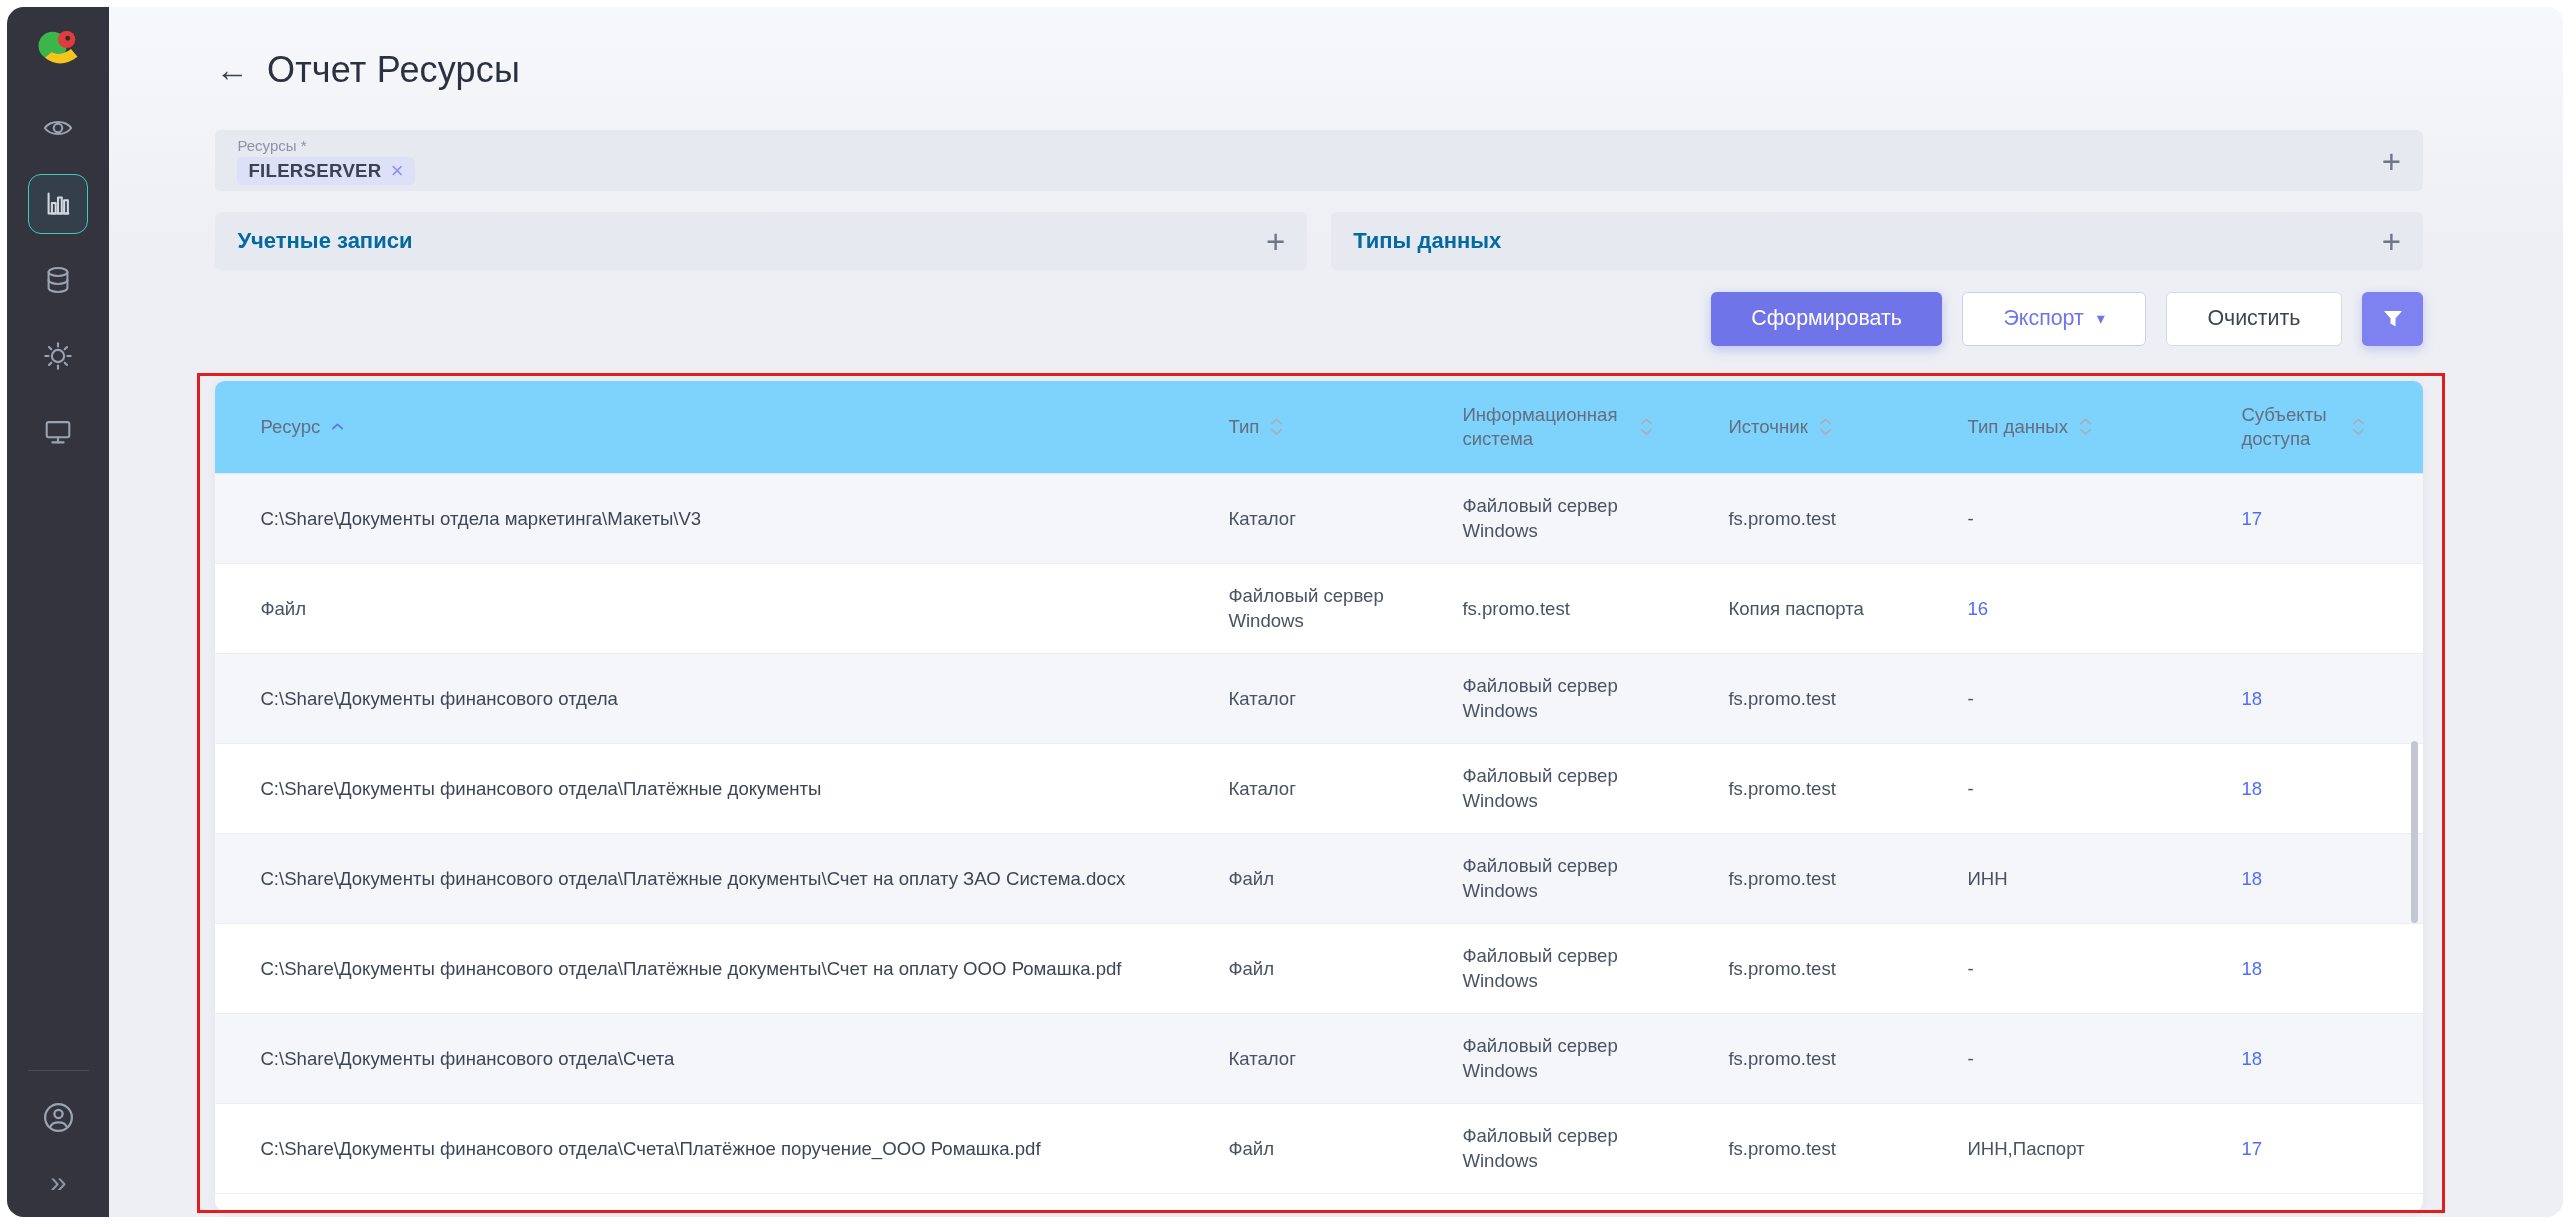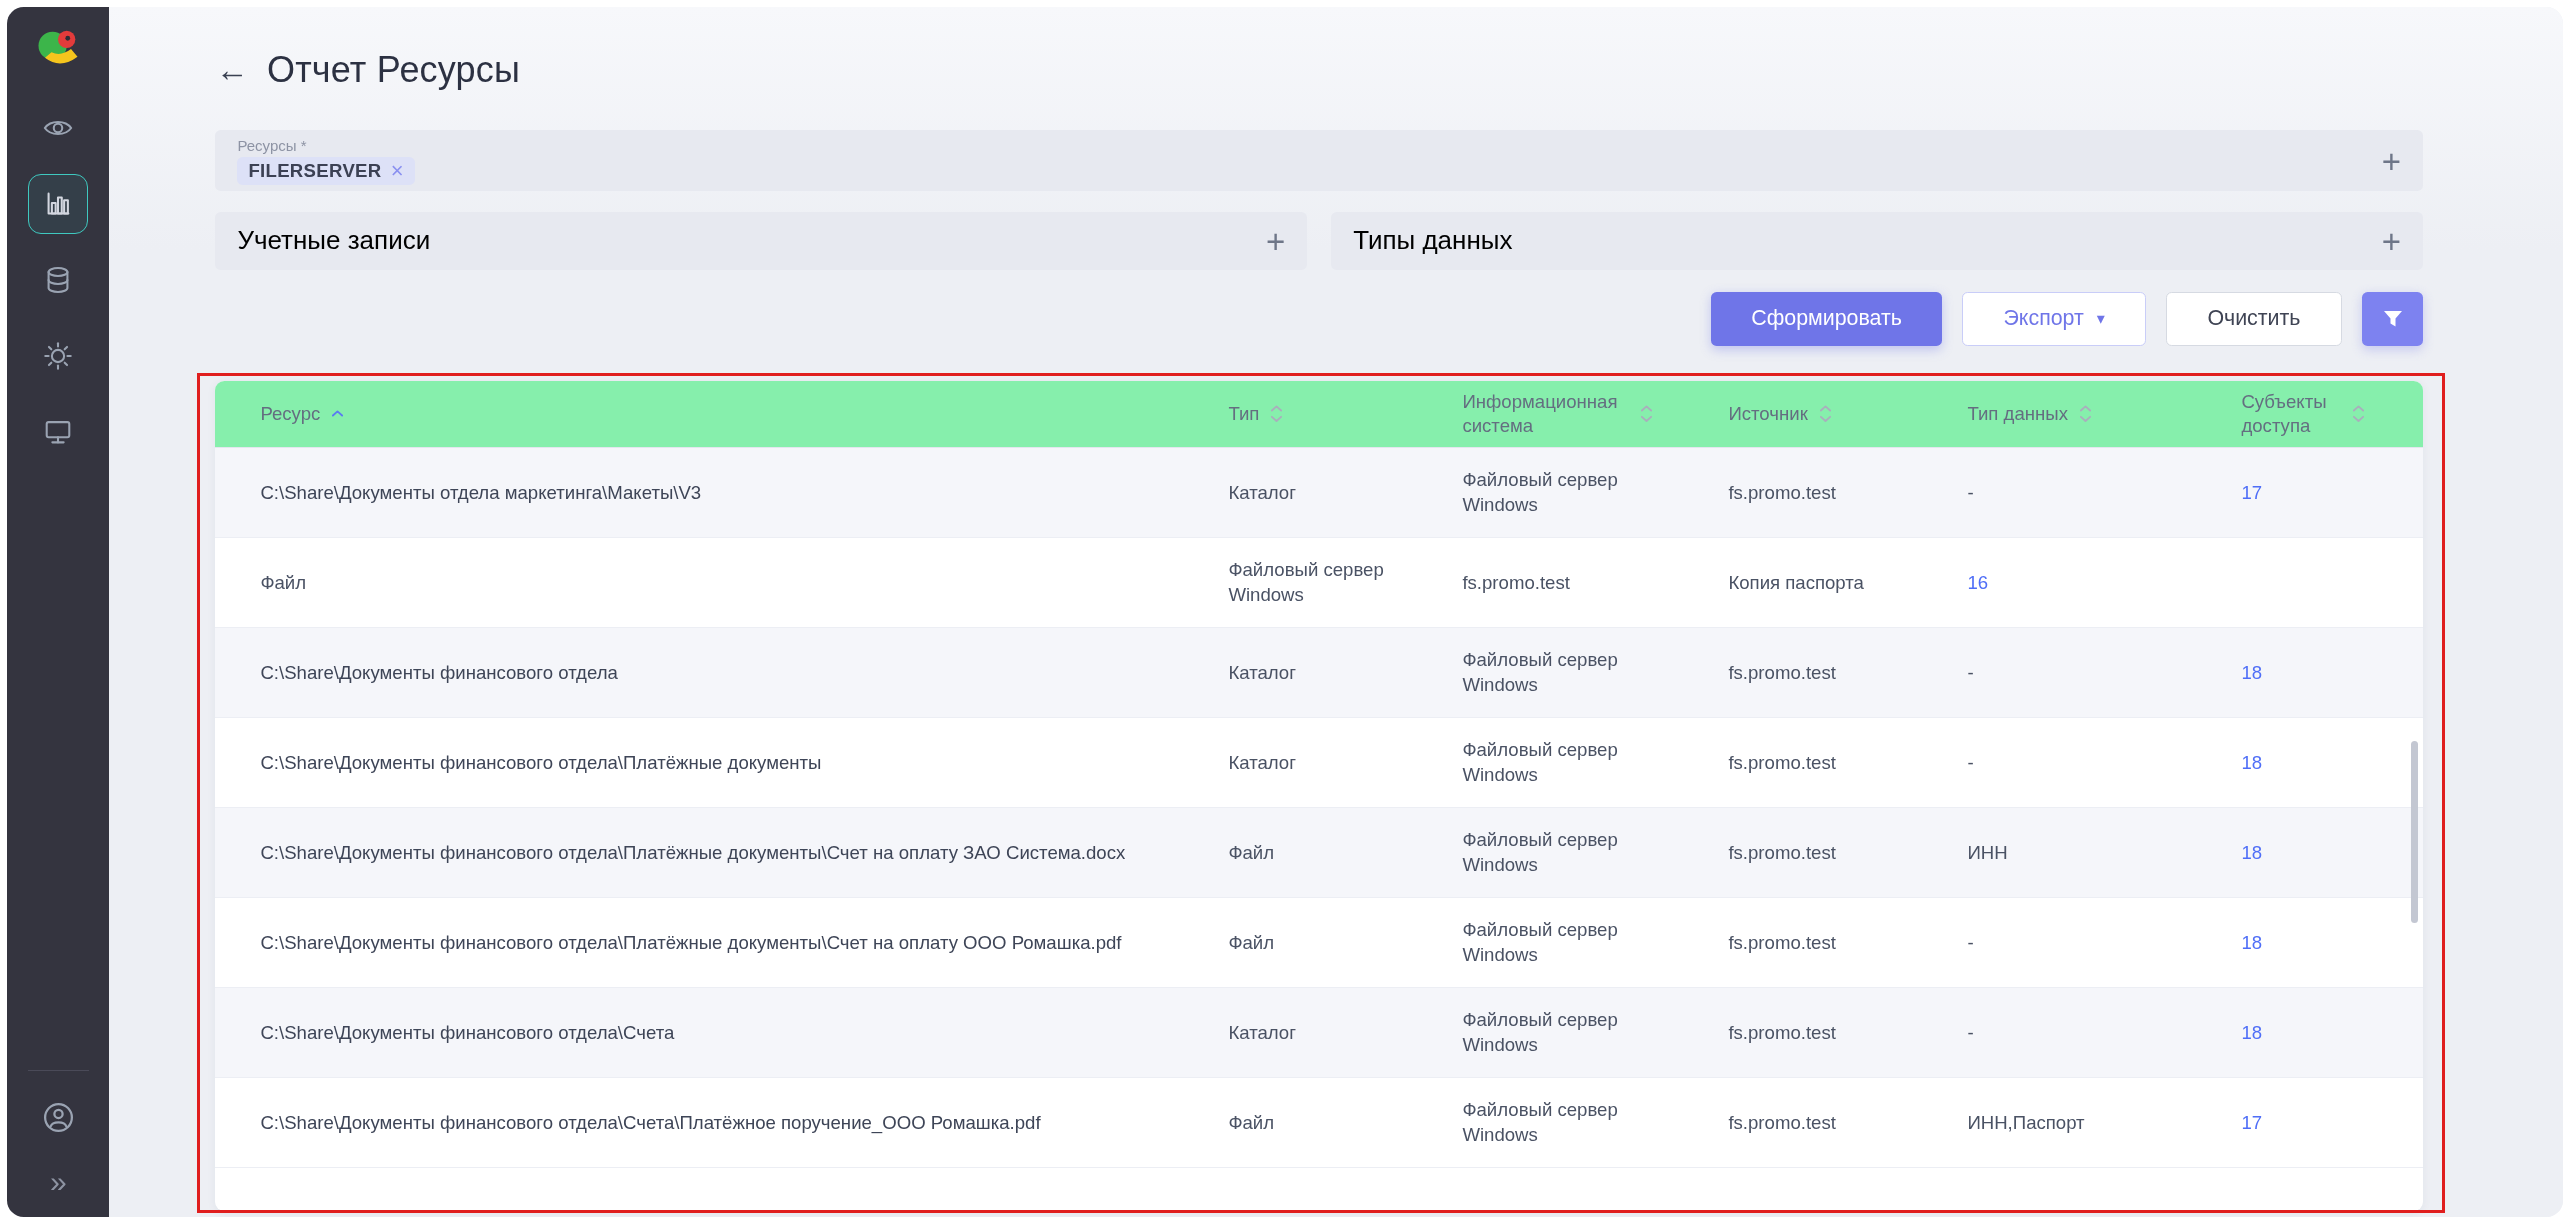--- a/index.html
+++ b/index.html
@@ -57,21 +57,21 @@
   .chip{
     display:inline-flex;align-items:center;background:#dde1f7;border-radius:5.6px;
     padding:2.8px 11px;font-size:18.6px;font-weight:700;color:#3c4154;letter-spacing:0.3px;
   }
   .chip-close{color:#8a90f0;margin-left:9.3px;font-weight:400;font-size:22px;cursor:pointer;line-height:1;}
   .add-btn{
     position:absolute;right:22px;top:50%;transform:translateY(-50%);
     font-size:33px;font-weight:300;color:#6e7688;cursor:pointer;line-height:1;
   }
   .filter-grid{display:grid;grid-template-columns:1fr 1fr;gap:24px;margin-bottom:22px;}
-  .placeholder{font-size:26px;color:#000000;}
+  .placeholder{font-size:22px;color:#0369a1;font-weight:bold;}
   
   .actions-row{display:flex;justify-content:flex-end;gap:20.5px;margin-bottom:35px;align-items:center;}
   .btn{
     height:54px;border-radius:5.6px;font-size:21.4px;padding:0 40px;
     display:inline-flex;align-items:center;justify-content:center;
     cursor:pointer;box-sizing:border-box;font-family:inherit;user-select:none;
   }
   .btn-primary{background:#6f75e8;color:#fff;box-shadow:0 3.7px 11px rgba(110,117,232,.35);}
   .btn-export{background:#fff;color:#6f75e8;border:1.9px solid #c9cdf8;gap:13px;}
   .export-caret{font-size:16px;line-height:1;}
@@ -80,21 +80,21 @@
   
   .table-card{
     background:#fff;border-radius:9.3px;overflow:hidden;position:relative;
     height:830px;box-shadow:0 1.9px 9.3px rgba(40,50,80,.06);
   }
   .thead-row,.tr{
     display:grid;
     grid-template-columns:968px 234px 266px 239px 274px 1fr;
     align-items:center;padding:0 45px;box-sizing:border-box;
   }
-  .thead-row{height:67px;border-bottom:0.9px solid #e3e6ee;background:#86efac;}
+  .thead-row{height:93px;border-bottom:0.9px solid #e3e6ee;background:#7dd3fc;}
   .th{display:flex;align-items:center;gap:11px;color:#646e80;font-size:18.6px;cursor:pointer;padding-right:13px;}
   .th-label{line-height:1.3;}
   .col-2 .th-label{max-width:167px;}
   .col-5 .th-label{max-width:110px;}
   .sort{display:flex;flex-direction:column;gap:2.8px;}
   .sort svg{stroke:#a9afbc;fill:none;stroke-width:2;stroke-linecap:round;stroke-linejoin:round;}
   .sort-asc{display:none;}
   .sort-asc svg{stroke:#5b7cf0;}
   .th.sorted-asc .sort-asc{display:flex;}
   .tr{height:90px;border-bottom:0.9px solid #eceef4;background:#fff;}

